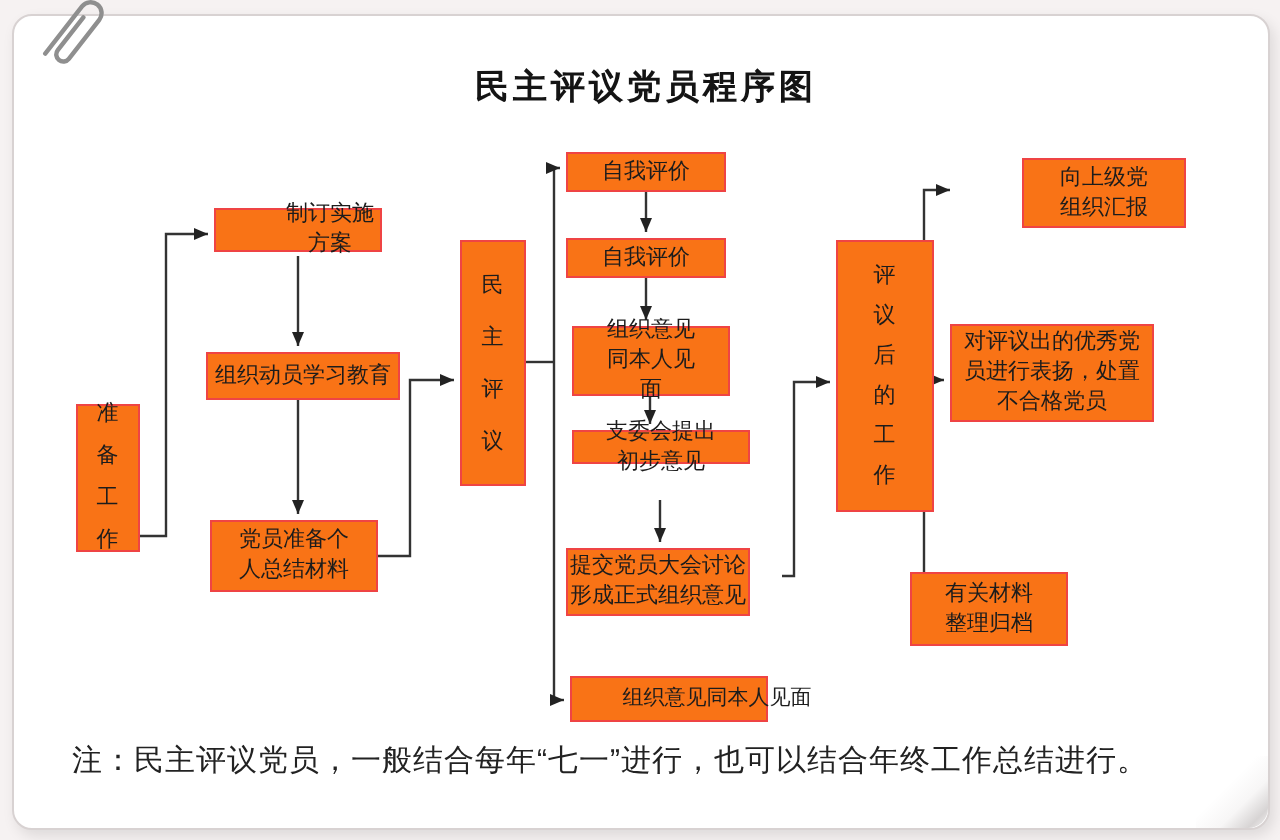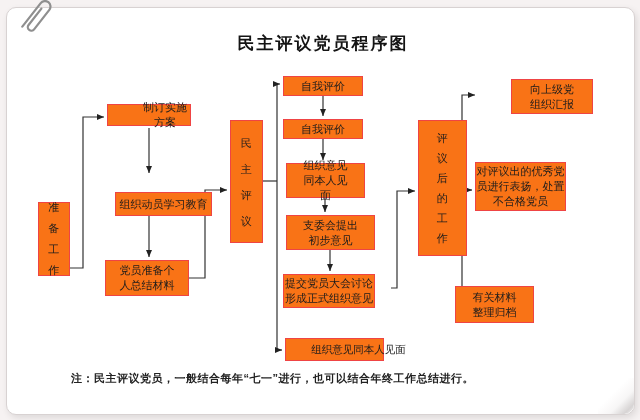--- a/index.html
+++ b/index.html
@@ -13,22 +13,22 @@
   .clip{position:absolute;left:22px;top:-6px;z-index:6;transform:rotate(38deg);}
   .title{position:absolute;left:0;top:32px;width:640px;text-align:center;
          font-size:17px;font-weight:bold;letter-spacing:2px;color:#141414;padding-left:6px;box-sizing:border-box;}
   svg.wires{position:absolute;left:0;top:0;z-index:2;pointer-events:none;}
   .node{position:absolute;z-index:3;background:#f97316;border:1px solid #ef4444;
         display:flex;align-items:center;justify-content:center;text-align:center;
         font-size:11px;line-height:15px;color:#1c1c1c;box-sizing:border-box;}
   .node span{display:block;}
   .vnode .vlabel{width:1.05em;word-break:break-all;text-align:left;}
   .nowrap{white-space:nowrap;font-size:10.5px;}
-  .note{position:absolute;left:36px;top:371px;width:560px;font-size:11px;
-        font-weight:700;color:#222;letter-spacing:0.5px;z-index:3;margin-left:35px;}
+  .note{position:absolute;left:36px;top:371px;width:560px;font-size:15px;
+        font-weight:400;color:#222;letter-spacing:0.5px;z-index:3;}
 </style>
 </head>
 <body>
 
 <div id="screen">
   <div class="paper">
     <div class="curl"></div>
   </div>
 
   <div class="clip">
@@ -73,50 +73,50 @@
   <div class="node vnode" style="left:230px;top:120px;width:33px;height:123px;">
     <span class="vlabel" style="line-height:26px;">民主评议</span>
   </div>
   <div class="node vnode" style="left:418px;top:120px;width:49px;height:136px;">
     <span class="vlabel" style="line-height:20px;">评议后的工作</span>
   </div>
 
   <div class="node" style="left:107px;top:104px;width:84px;height:22px;padding-left:32px;">
     <span>制订实施方案</span>
   </div>
-  <div class="node" style="left:115px;top:176px;width:97px;height:24px;margin-top:16px;">
+  <div class="node" style="left:103px;top:176px;width:97px;height:24px;">
     <span>组织动员学习教育</span>
   </div>
   <div class="node" style="left:105px;top:260px;width:84px;height:36px;">
     <span style="width:58px;">党员准备个人总结材料</span>
   </div>
 
   <div class="node" style="left:283px;top:76px;width:80px;height:20px;">
     <span>自我评价</span>
   </div>
   <div class="node" style="left:283px;top:119px;width:80px;height:20px;">
     <span>自我评价</span>
   </div>
   <div class="node" style="left:286px;top:163px;width:79px;height:35px;">
     <span style="width:48px;">组织意见同本人见面</span>
   </div>
-  <div class="node" style="left:286px;top:215px;width:89px;height:35px;">
+  <div class="node" style="left:286px;top:215px;width:89px;height:17px;">
     <span style="width:58px;">支委会提出初步意见</span>
   </div>
   <div class="node" style="left:283px;top:274px;width:92px;height:34px;">
     <span style="width:92px;">提交党员大会讨论形成正式组织意见</span>
   </div>
   <div class="node" style="left:285px;top:338px;width:99px;height:23px;padding-left:48px;">
     <span class="nowrap">组织意见同本人见面</span>
   </div>
 
   <div class="node" style="left:478px;top:79px;width:82px;height:35px;margin-left:33px;">
     <span style="width:48px;">向上级党组织汇报</span>
   </div>
-  <div class="node" style="left:475px;top:162px;width:91px;height:49px;">
+  <div class="node" style="left:475px;top:162px;width:102px;height:49px;">
     <span style="width:92px;">对评议出的优秀党员进行表扬，处置不合格党员</span>
   </div>
   <div class="node" style="left:455px;top:286px;width:79px;height:37px;">
     <span style="width:48px;">有关材料整理归档</span>
   </div>
 
   <div class="note">注：民主评议党员，一般结合每年“七一”进行，也可以结合年终工作总结进行。</div>
 </div>
 
 </body></html>

